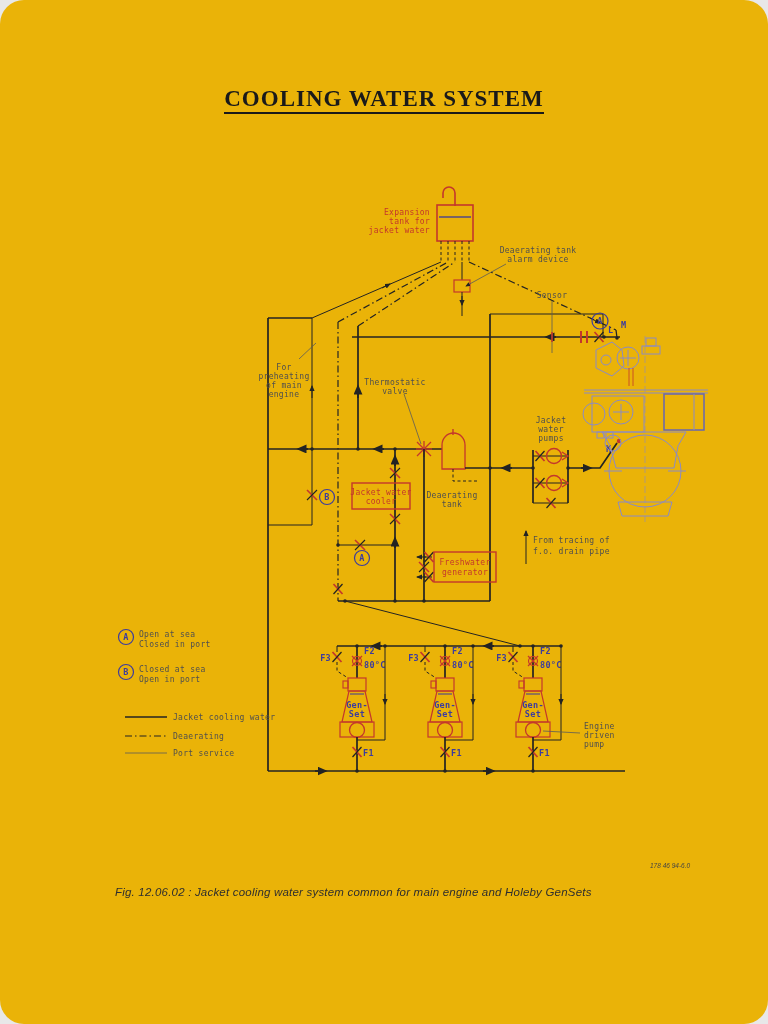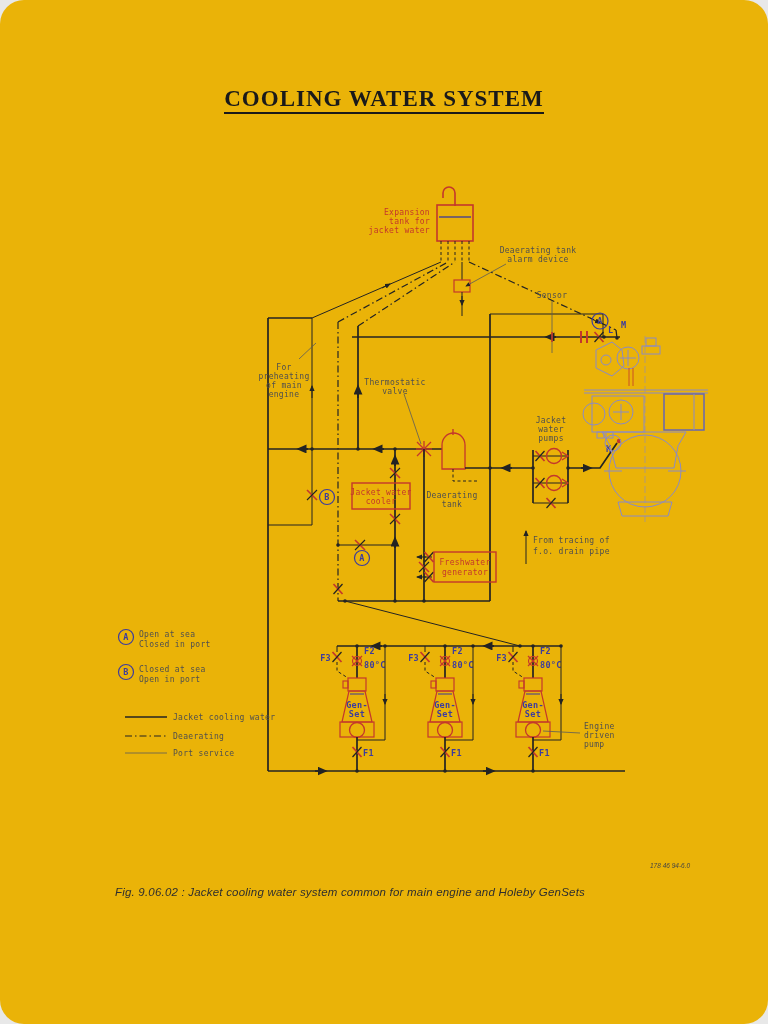--- a/index.html
+++ b/index.html
@@ -368,15 +368,15 @@
     <g>
       <line x1="125" y1="717" x2="167" y2="717" class="pm"></line>
       <text class="lbl" x="173" y="720">Jacket cooling water</text>
       <line x1="125" y1="736" x2="167" y2="736" class="pd"></line>
       <text class="lbl" x="173" y="739">Deaerating</text>
       <line x1="125" y1="753" x2="167" y2="753" class="pp"></line>
       <text class="lbl" x="173" y="756">Port service</text>
     </g>
   </svg>
 
-  <div class="caption">Fig. 9.06.02 : Jacket cooling water system common for main engine and Holeby GenSets</div>
+  <div class="caption">Fig. 12.06.02 : Jacket cooling water system common for main engine and Holeby GenSets</div>
   <div class="docnum">178 46 94-6.0</div>
 </div>
 
 </body></html>

